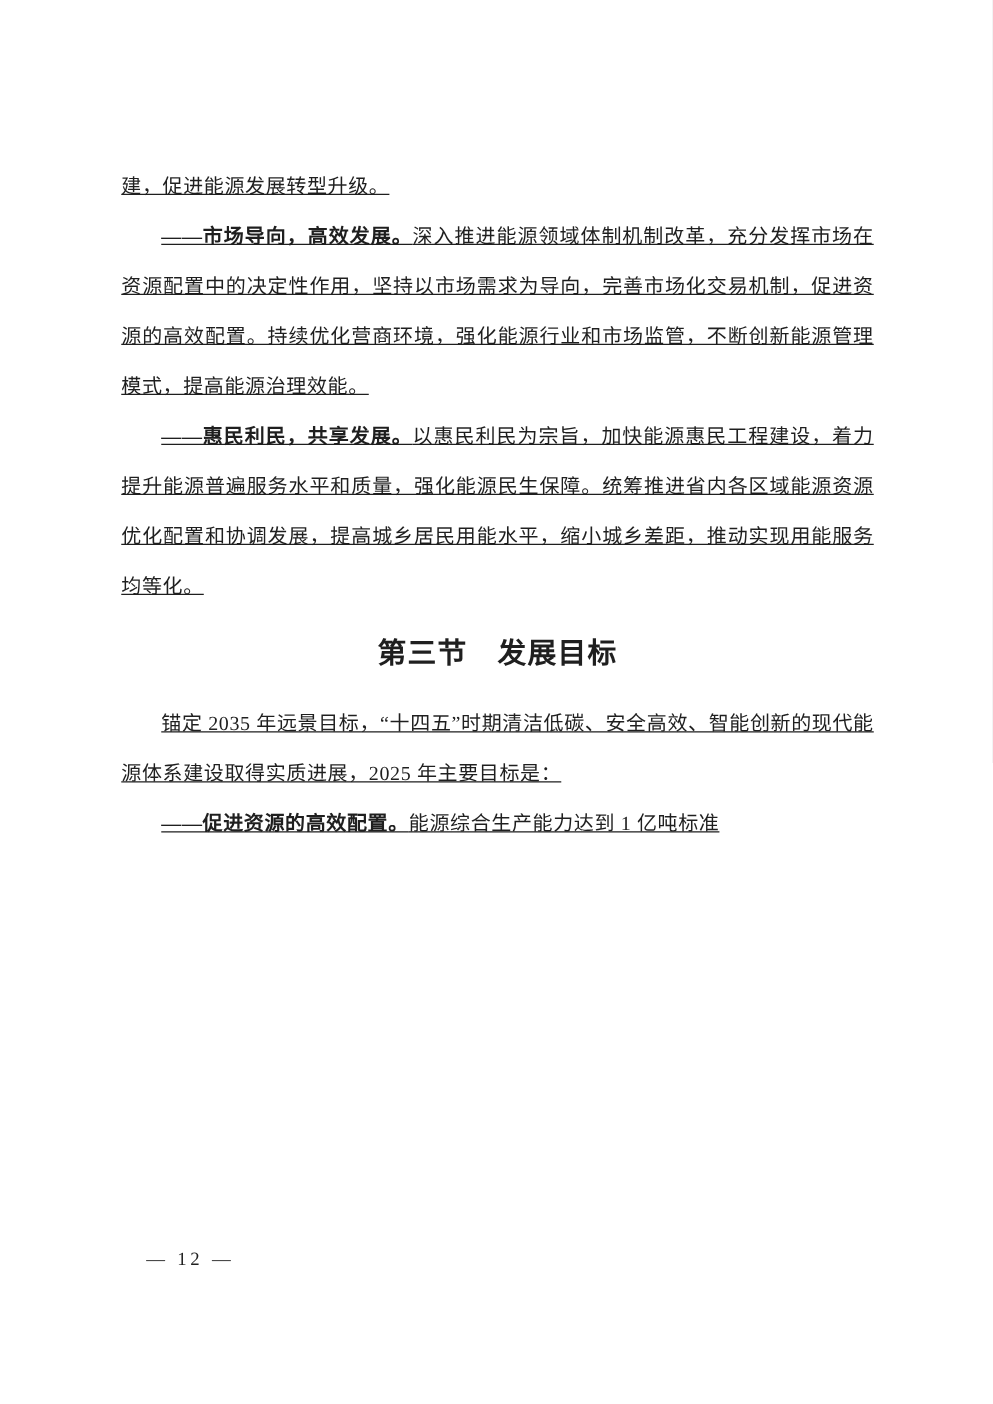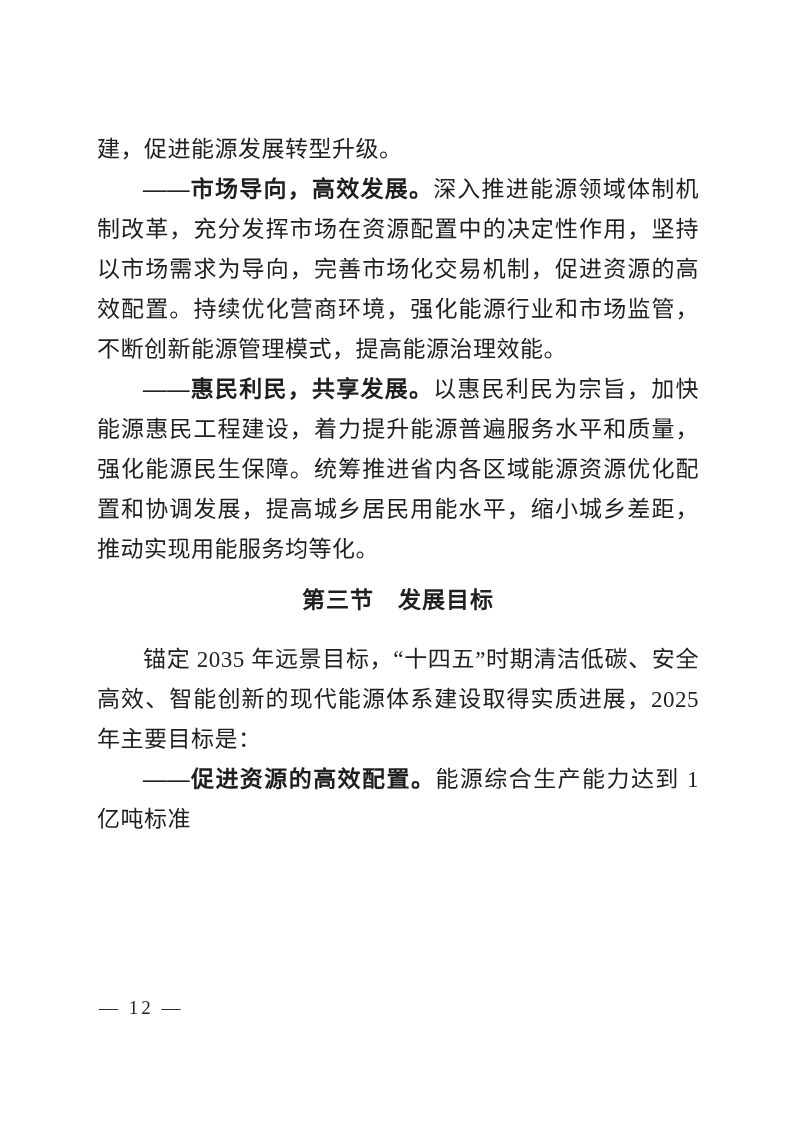--- a/index.html
+++ b/index.html
@@ -18,49 +18,50 @@
     color: #1f1f1f;
   }
   .content {
     position: absolute;
     left: 97px;
     top: 130px;
     width: 602px;
   }
   .para {
     margin: 0;
-    font-size: 23px;
+    font-size: 16px;
     line-height: 40px;
     text-align: justify;
     text-align-last: left;
     text-justify: inter-ideograph;
     letter-spacing: 0.5px;
     word-break: break-all;
+    text-decoration: underline;
   }
   .para.indent {
     text-indent: 2em;
   }
   .para .lead {
     font-weight: 700;
     letter-spacing: 0.5px;
   }
   .section-heading {
     margin: 12px 0 18px 0;
     font-size: 23px;
     line-height: 40px;
     font-weight: 700;
     text-align: center;
-    font-family: Liberation Mono, monospace;
+    font-family: Liberation Sans, sans-serif;
     letter-spacing: 1px;
   }
   .page-number {
     position: absolute;
-    left: 99px;
+    left: 117px;
     top: 996px;
-    font-size: 19px;
+    font-size: 15px;
     line-height: 24px;
     letter-spacing: 3px;
     color: #1f1f1f;
   }
 </style>
 </head>
 <body>
 
 <div class="sheet">
   <div class="content">

